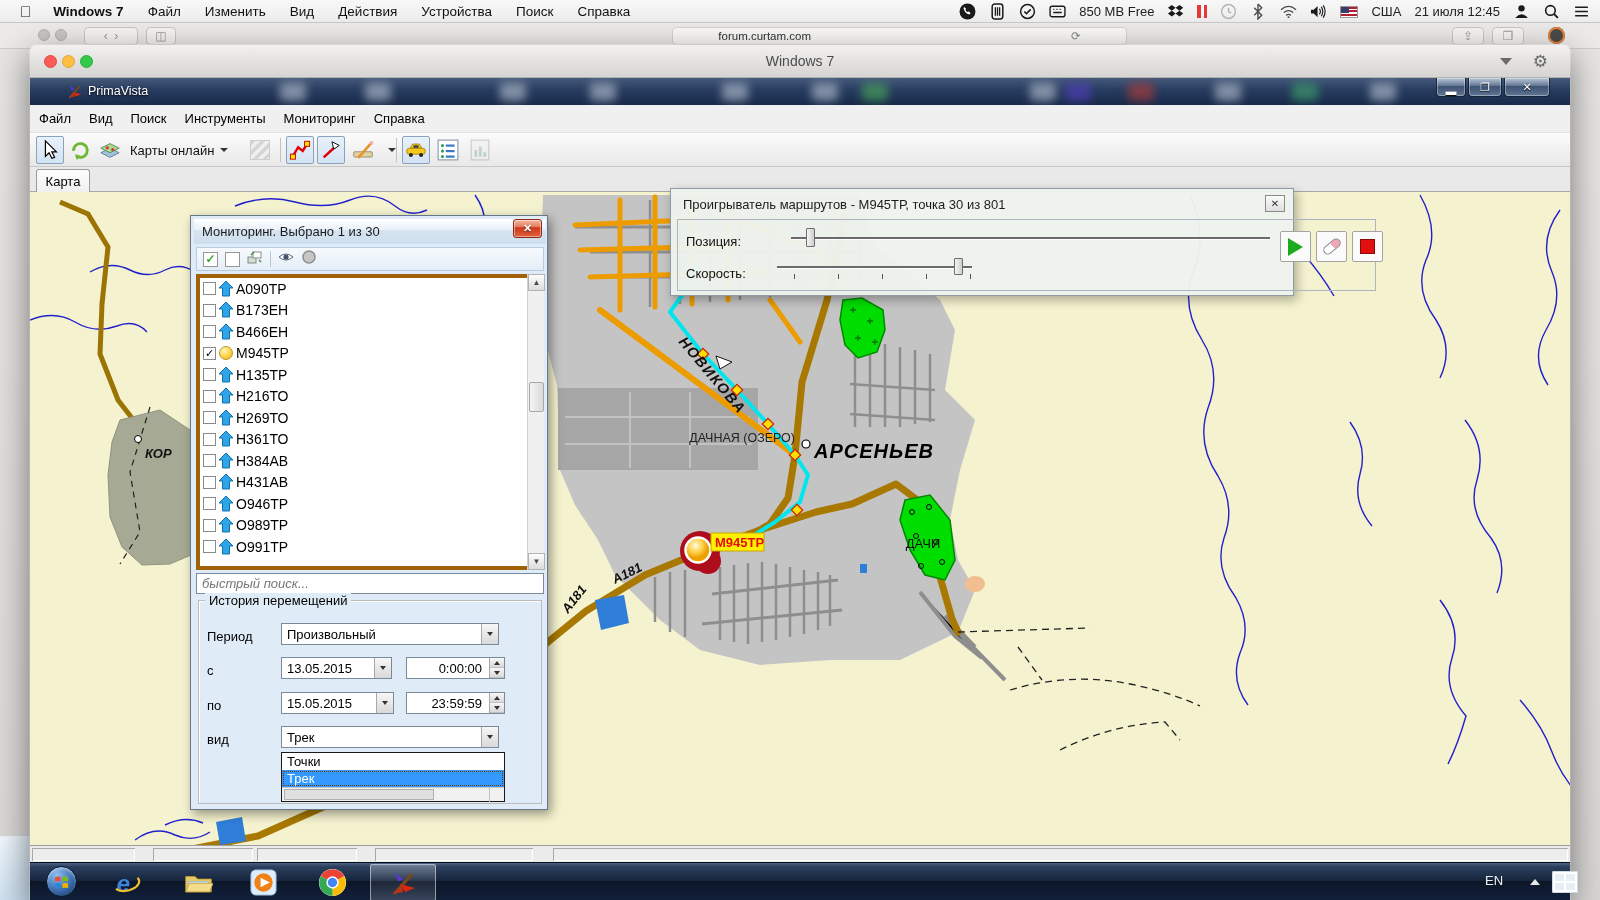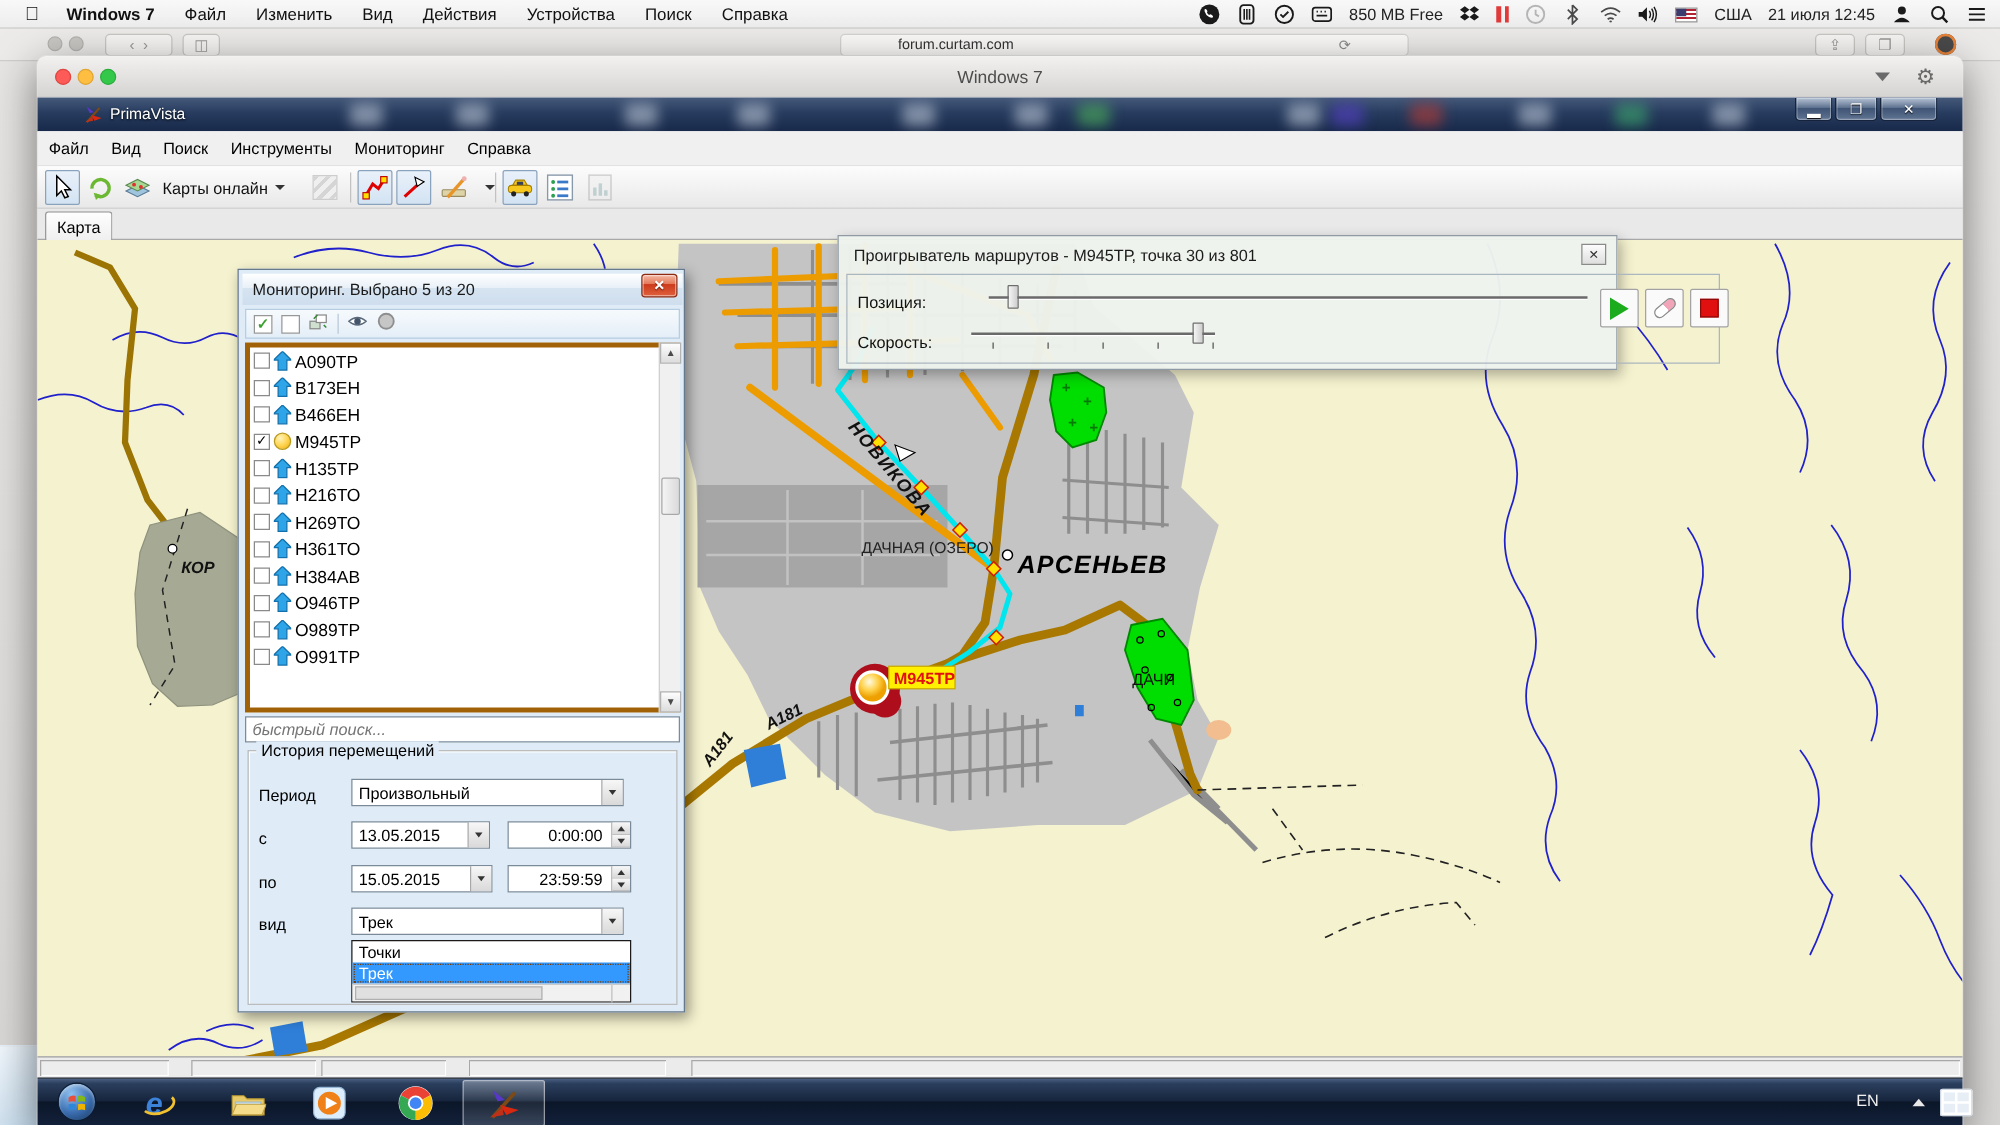--- a/index.html
+++ b/index.html
@@ -598,21 +598,21 @@
       <div class="trayflag">
           <i></i>
           <i></i>
           <i></i>
           <i></i>
         </div>
     </div>
 
     <div class="abs mondlg">
       <div class="montitle">
-        <span>Мониторинг. Выбрано 5 из 20</span>
+        <span>Мониторинг. Выбрано 1 из 30</span>
       </div>
       <div class="xred">✕</div>
       <div class="montools">
         <span class="minibox">✓</span>
         <span class="minibox" style="color:transparent;">✓</span>
         <span><svg viewBox="0 0 16 16" style="width:16px;height:16px;">
               <rect x="1" y="8" width="8" height="6" fill="#cfe0cf" stroke="#8a8a8a"></rect>
               <rect x="6" y="3" width="8" height="6" fill="#fff" stroke="#8a8a8a"></rect>
               <path d="M4,6 L7,3 M12,11 L14,13" stroke="#3a8a3a" stroke-width="1.3"></path>
             </svg></span>
@@ -685,20 +685,27 @@
             <span class="varrow"><svg viewBox="0 0 14 16">
                 <path d="M7,0 L14,7 L10.5,7 L10.5,15 L3.5,15 L3.5,7 L0,7 Z" fill="#2da5e8" stroke="#1470aa" stroke-width="1"></path>
               </svg></span>
             <span>Н384АВ</span>
           </div>
           <div class="vrow">
             <span class="vcheck"></span>
             <span class="varrow"><svg viewBox="0 0 14 16">
                 <path d="M7,0 L14,7 L10.5,7 L10.5,15 L3.5,15 L3.5,7 L0,7 Z" fill="#2da5e8" stroke="#1470aa" stroke-width="1"></path>
               </svg></span>
+            <span>Н431АВ</span>
+          </div>
+          <div class="vrow">
+            <span class="vcheck"></span>
+            <span class="varrow"><svg viewBox="0 0 14 16">
+                <path d="M7,0 L14,7 L10.5,7 L10.5,15 L3.5,15 L3.5,7 L0,7 Z" fill="#2da5e8" stroke="#1470aa" stroke-width="1"></path>
+              </svg></span>
             <span>О946ТР</span>
           </div>
           <div class="vrow">
             <span class="vcheck"></span>
             <span class="varrow"><svg viewBox="0 0 14 16">
                 <path d="M7,0 L14,7 L10.5,7 L10.5,15 L3.5,15 L3.5,7 L0,7 Z" fill="#2da5e8" stroke="#1470aa" stroke-width="1"></path>
               </svg></span>
             <span>О989ТР</span>
           </div>
           <div class="vrow">

